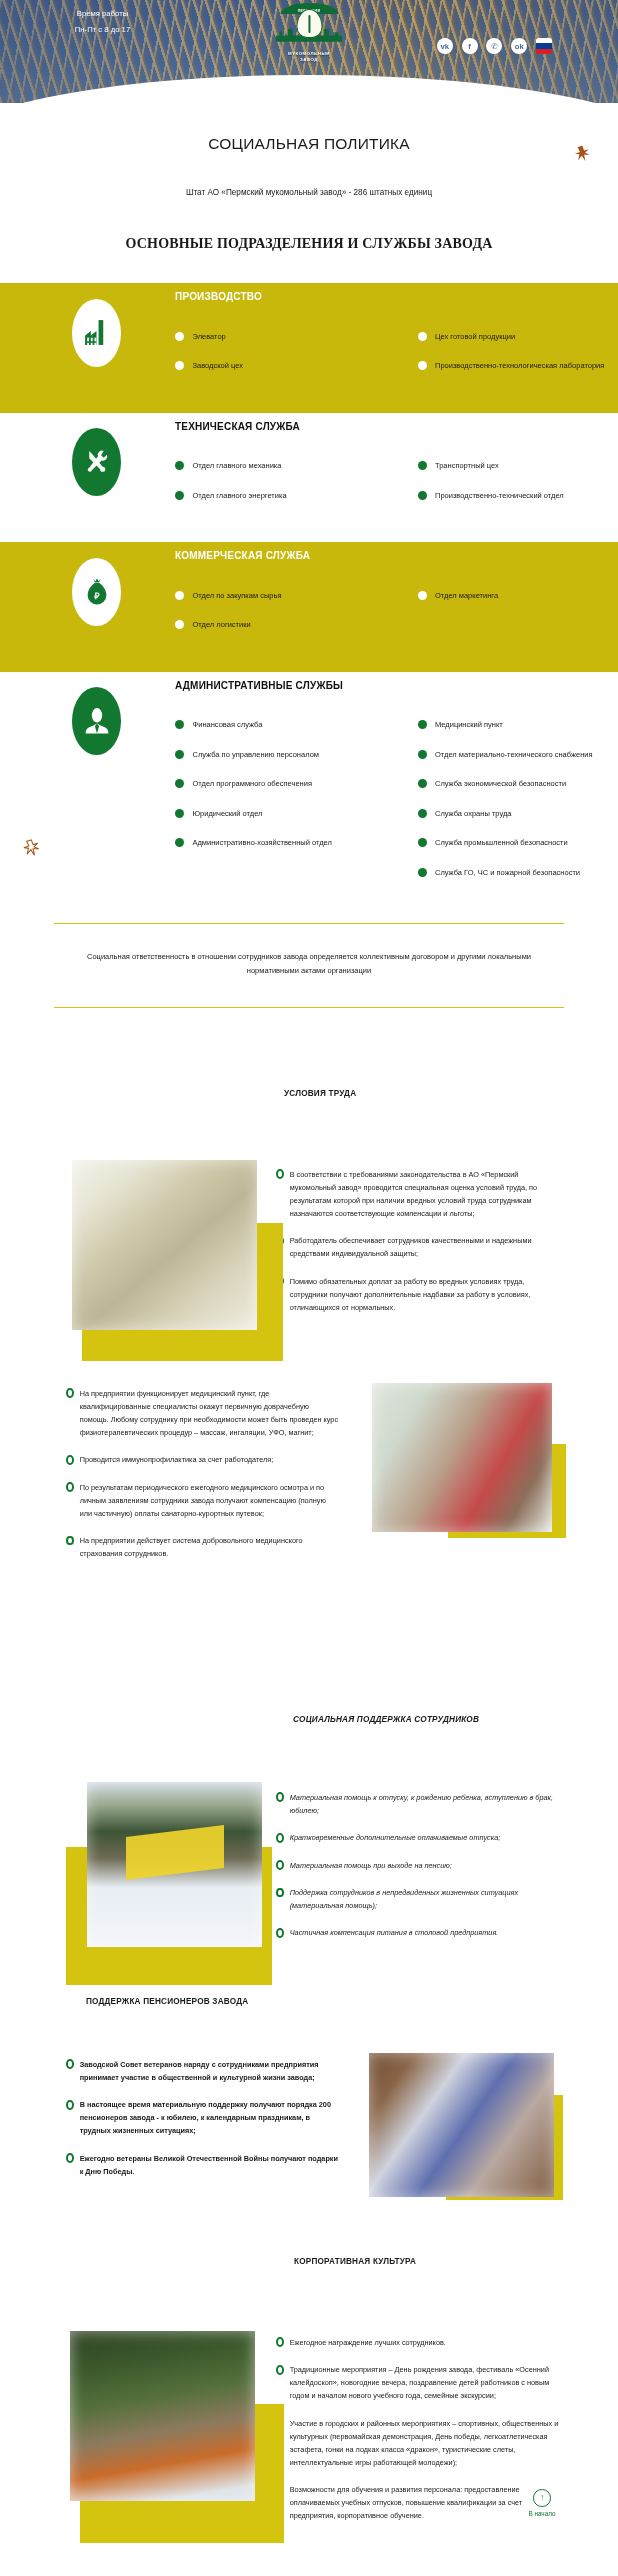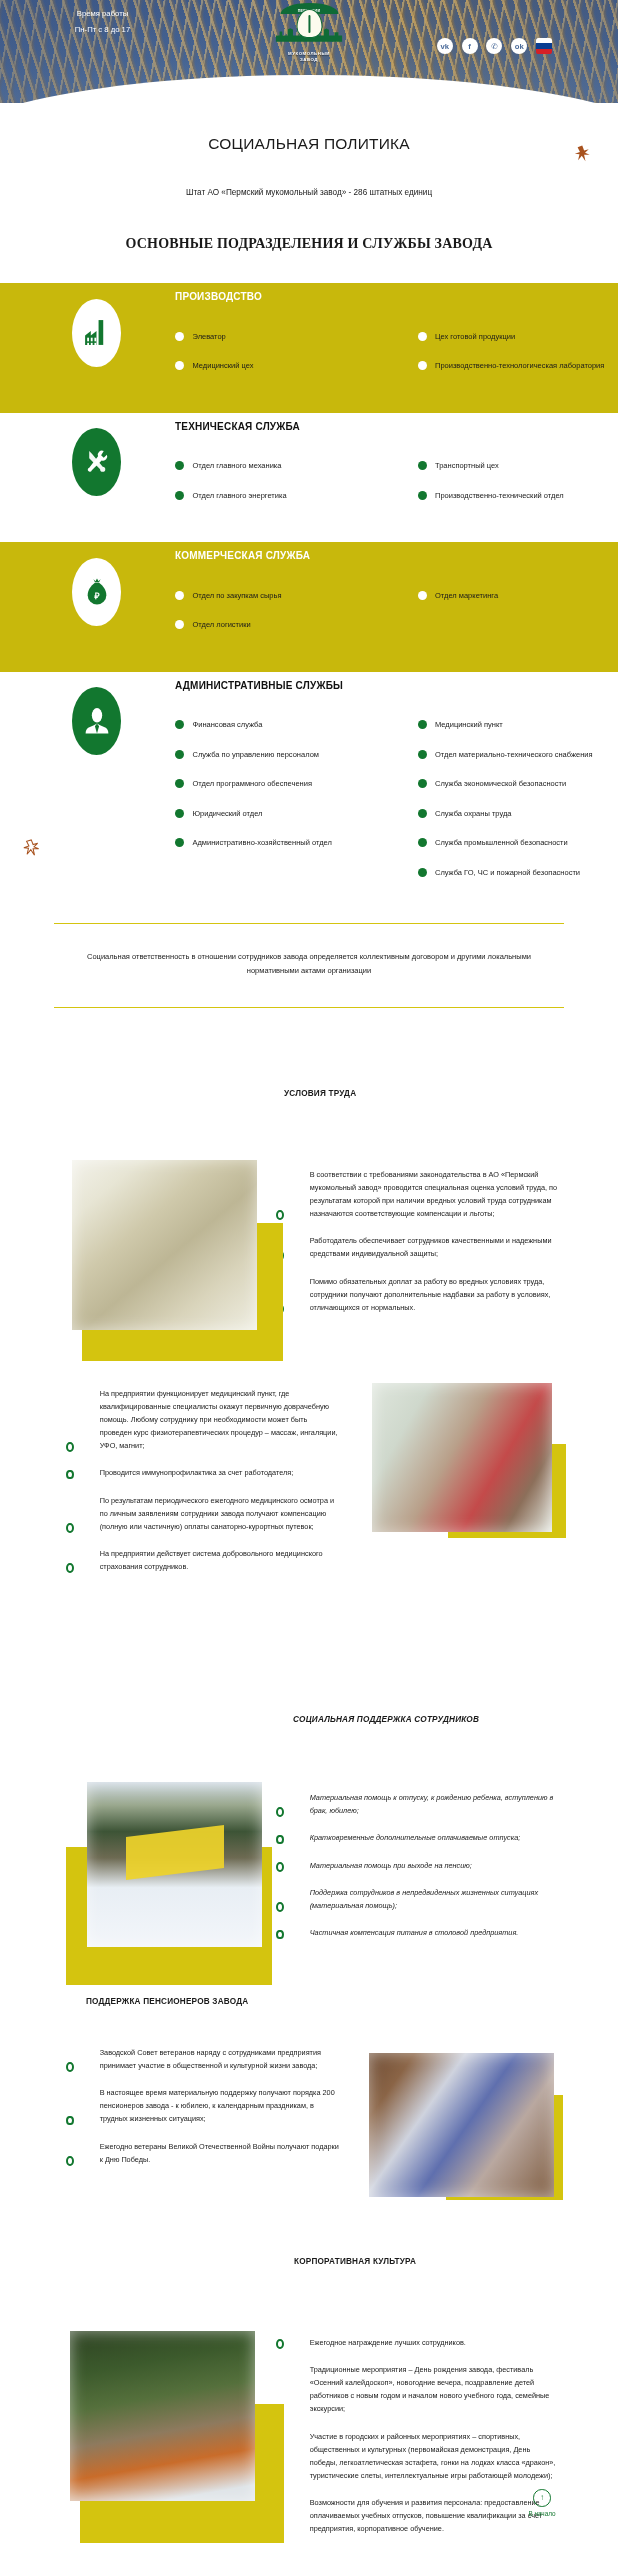--- a/index.html
+++ b/index.html
@@ -134,21 +134,21 @@
   .block-head {
     font-size: 8.2px; font-weight: bold; letter-spacing: 0.2px; text-transform: uppercase;
   }
   .photo-frame { position: relative; }
   .photo {
     position: relative; z-index: 2; background-size: cover; background-position: center;
     box-shadow: 0 0 14.4px rgba(255,255,255,.55) inset;
   }
   .photo-accent { position: absolute; background: #d4c40f; z-index: 1; }
   .bullets { }
-  .bullet { display: flex; gap: 26px; margin-bottom: 14.4px; align-items: flex-end; }
+  .bullet { display: flex; gap: 6px; margin-bottom: 14.4px; align-items: flex-start; }
   .bullet .ring {
     flex: 0 0 7.7px; width: 7.7px; height: 9.8px; margin-top: 1.5px;
     border: 2.1px solid #12772f; border-radius: 50%;
   }
   .bullet p { font-size: 7.3px; line-height: 13px; }
 
   .ph-mill { background:
       linear-gradient(140deg, #f3f2ea 0%, #e7e5d4 18%, #cfc9ab 38%, #bdb695 55%, #d9d4bb 76%, #efeee2 100%),
       repeating-linear-gradient(102deg, rgba(90,86,60,.22) 0 1px, rgba(255,255,255,0) 1px 13.4px);
   }
@@ -250,21 +250,21 @@
       </div>
       <div class="cat-title">ПРОИЗВОДСТВО</div>
       <div class="cols">
         <div class="col">
           <div class="item">
               <span class="dot"></span>
               <span class="txt">Элеватор</span>
             </div>
           <div class="item">
               <span class="dot"></span>
-              <span class="txt">Медицинский цех</span>
+              <span class="txt">Заводской цех</span>
             </div>
         </div>
         <div class="col">
           <div class="item">
               <span class="dot"></span>
               <span class="txt">Цех готовой продукции</span>
             </div>
           <div class="item">
               <span class="dot"></span>
               <span class="txt">Производственно-технологическая лаборатория</span>
@@ -482,21 +482,21 @@
         </div>
       <div class="bullet">
           <span class="ring"></span>
           <p>Частичная компенсация питания в столовой предприятия.</p>
         </div>
     </div>
   </div>
 
   <div class="block" style="height:268px;">
     <h3 class="block-head" style="position:absolute; left:86px; top:40px;">ПОДДЕРЖКА ПЕНСИОНЕРОВ ЗАВОДА</h3>
-    <div class="bullets" style="position:absolute; left:66px; top:89px; width:273px;">
+    <div class="bullets" style="position:absolute; left:66px; top:101px; width:273px;font-weight:bold;">
       <div class="bullet">
           <span class="ring"></span>
           <p>Заводской Совет ветеранов наряду с сотрудниками предприятия принимает участие в общественной и культурной жизни завода;</p>
         </div>
       <div class="bullet">
           <span class="ring"></span>
           <p>В настоящее время материальную поддержку получают порядка 200 пенсионеров завода - к юбилею, к календарным праздникам, в трудных жизненных ситуациях;</p>
         </div>
       <div class="bullet">
           <span class="ring"></span>

